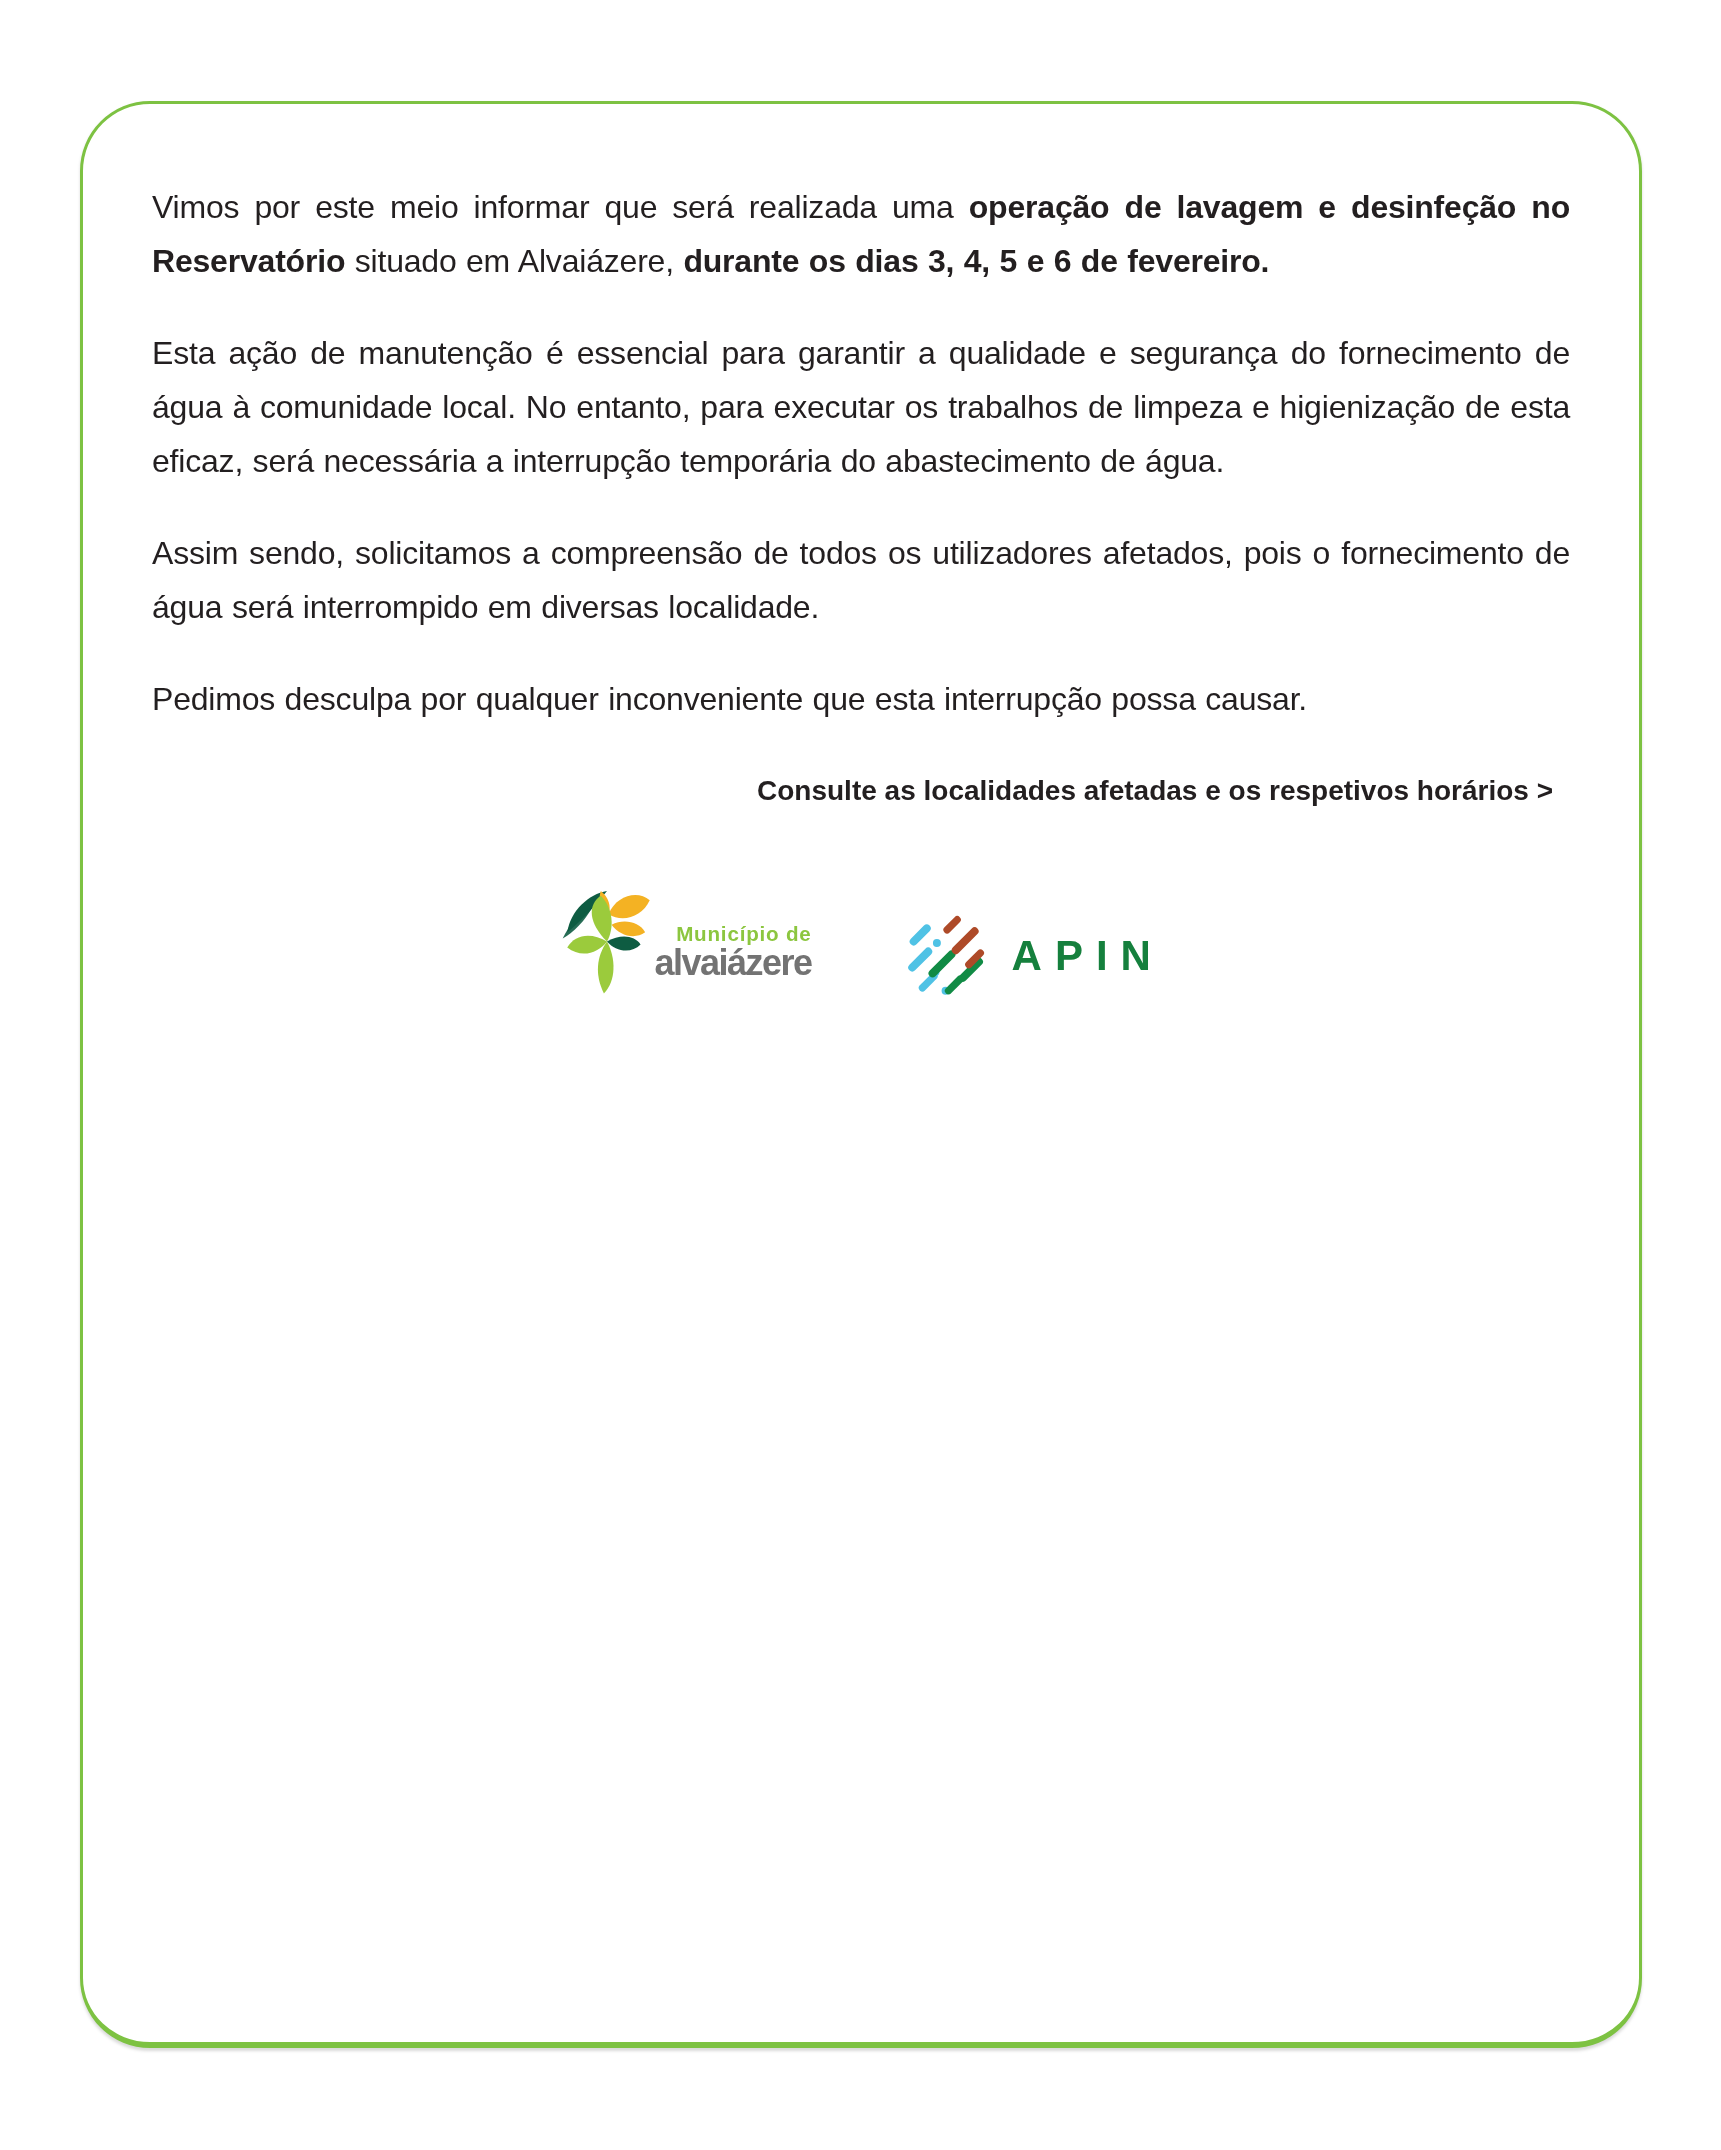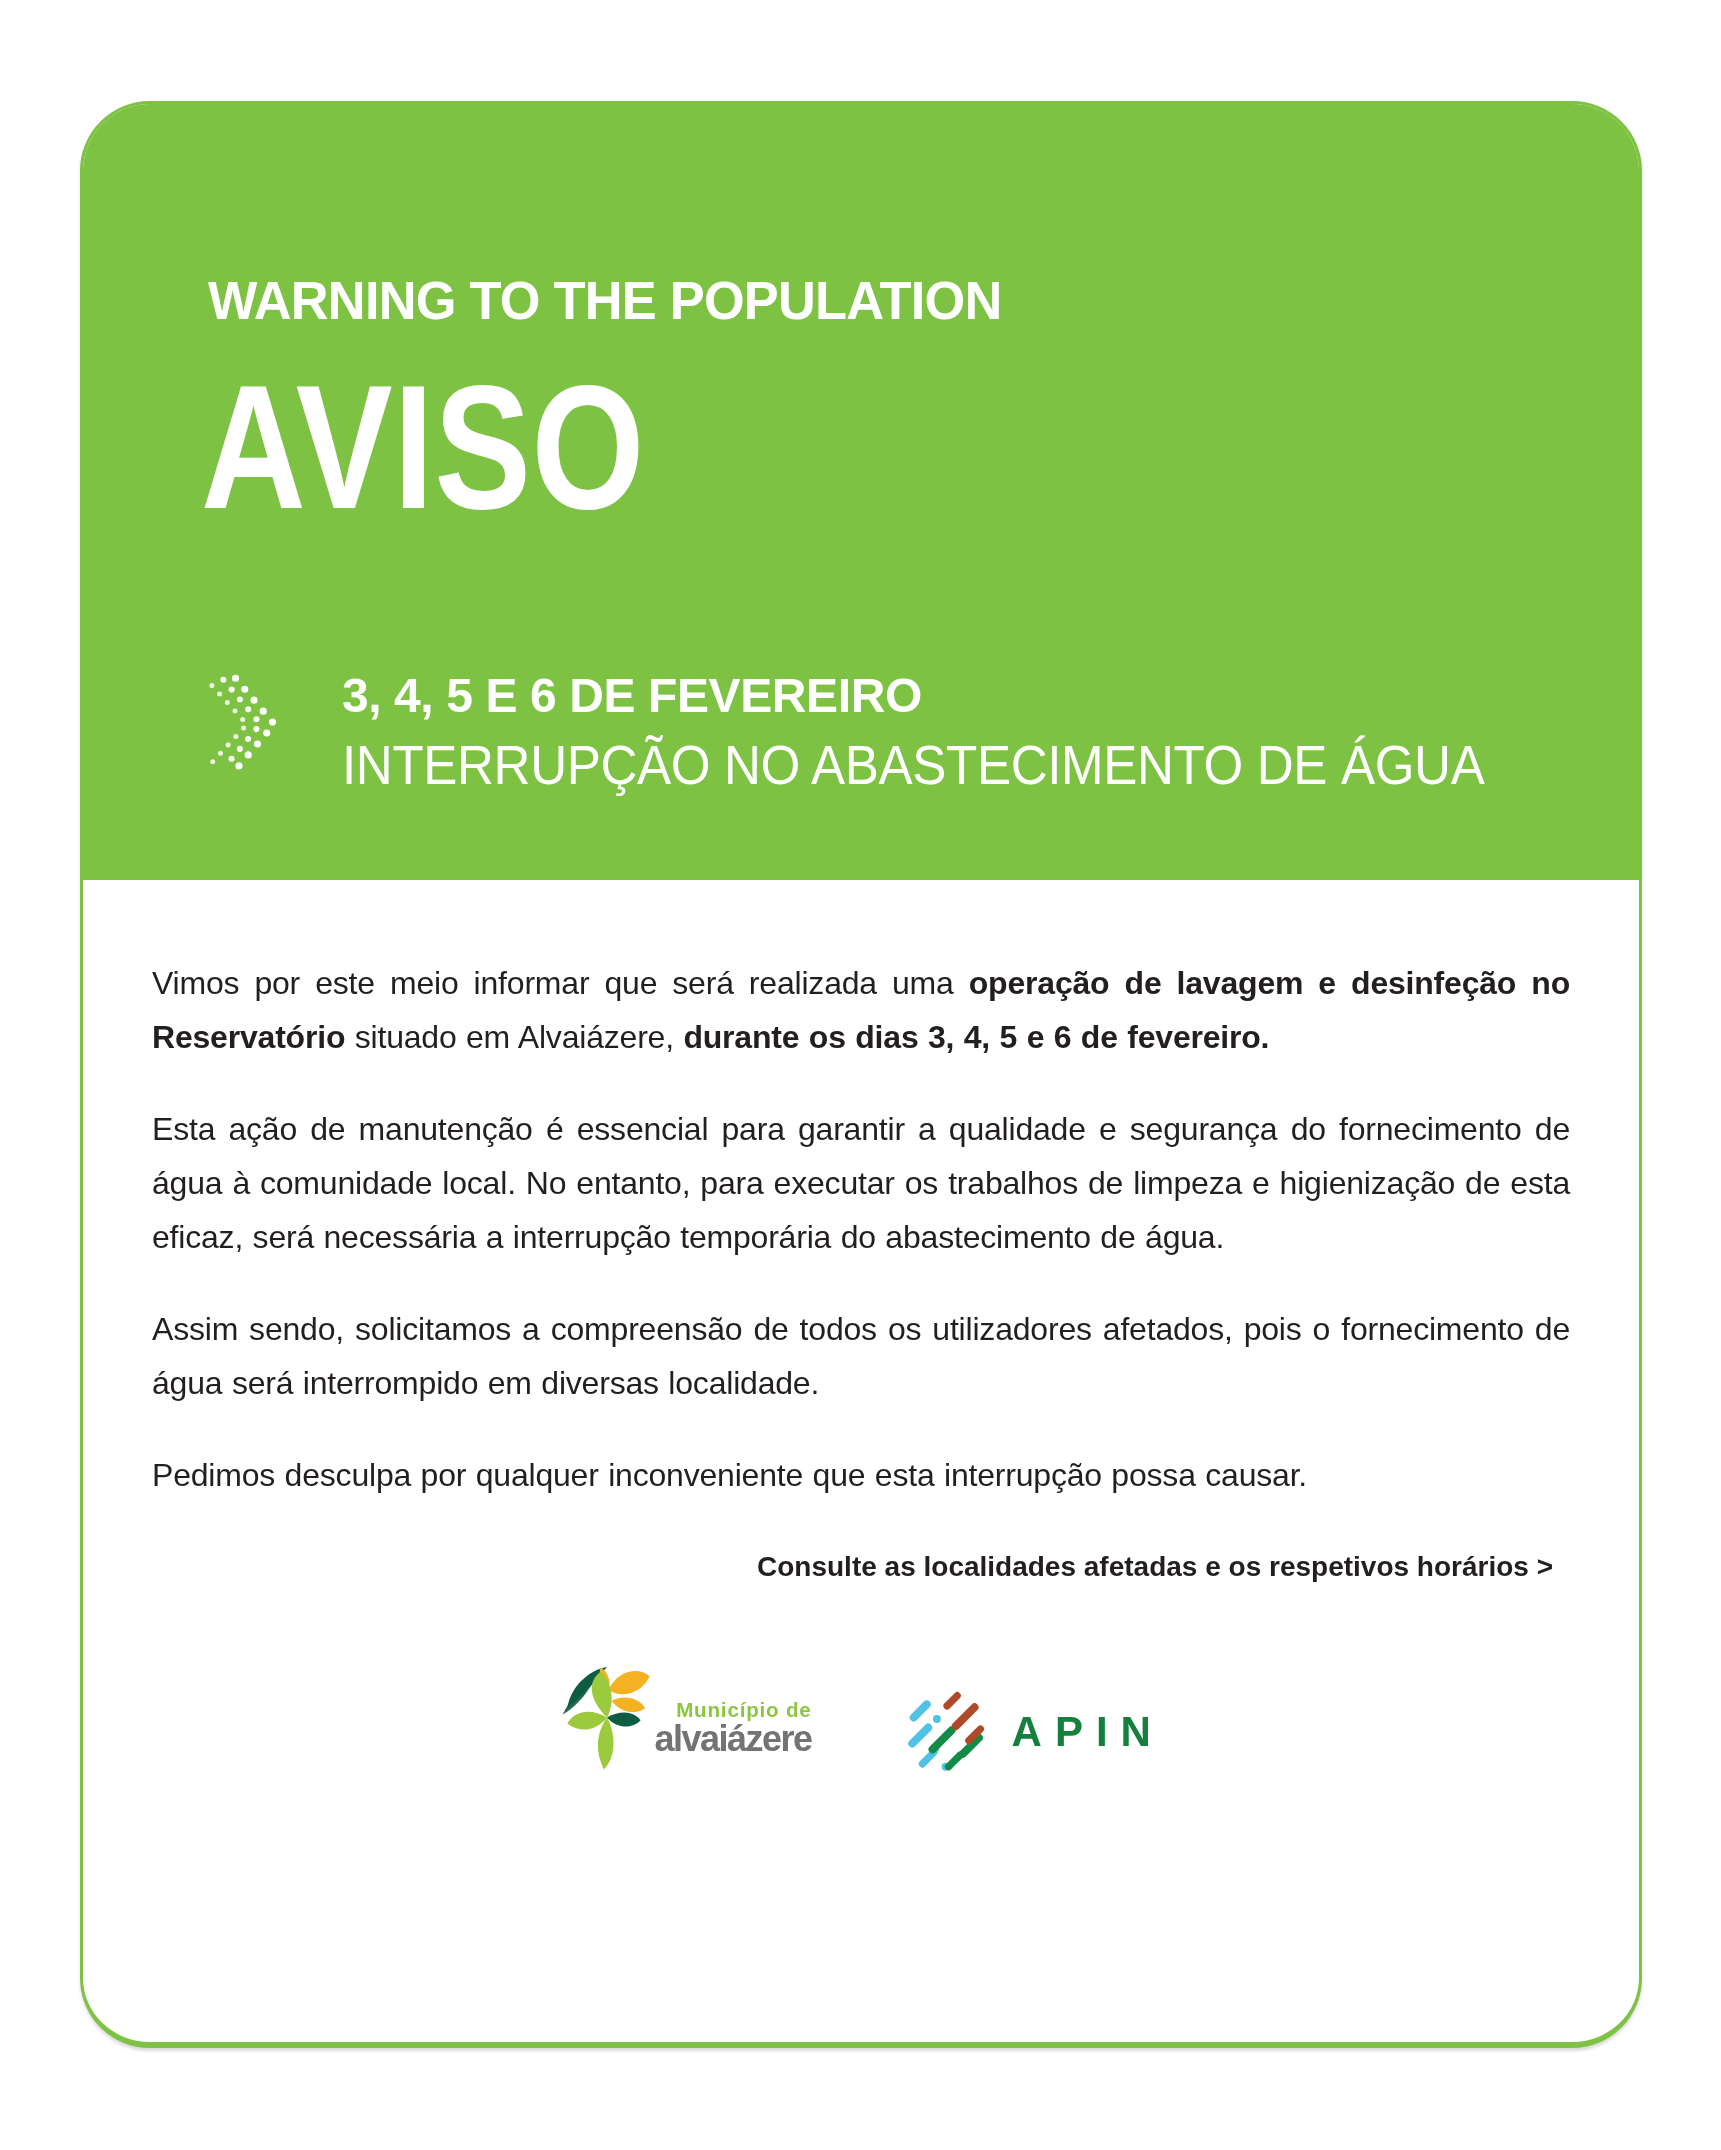--- a/index.html
+++ b/index.html
@@ -103,36 +103,20 @@
   .apin-name{
     color:#15803d;font-size:42px;font-weight:bold;letter-spacing:13px;
     line-height:1;margin-top:3.1px;
   }
 </style>
 </head>
 <body>
 
 <div class="card">
 
-  <div class="header">
-    <div class="eyebrow">WARNING TO THE POPULATION</div>
-    <div class="title">AVISO</div>
-
-    <div class="dates">
-      <svg class="chev" viewBox="0 0 120 160" xmlns="http://www.w3.org/2000/svg" fill="none">
-        <path d="M44 12 L98 76 L44 140" stroke="#ffffff" stroke-width="10" stroke-linecap="round" stroke-dasharray="0 20"></path>
-        <path d="M27 14 L79 76 L27 138" stroke="#ffffff" stroke-width="8.5" stroke-linecap="round" stroke-dasharray="0 18" opacity=".95"></path>
-        <path d="M11 22 L60 76 L11 130" stroke="#ffffff" stroke-width="7" stroke-linecap="round" stroke-dasharray="0 16" opacity=".85"></path>
-      </svg>
-      <div class="dates-text">
-        <div class="date-line">3, 4, 5 E 6 DE FEVEREIRO</div>
-        <div class="subject-line">INTERRUPÇÃO NO ABASTECIMENTO DE ÁGUA</div>
-      </div>
-    </div>
-  </div>
 
   <div class="notice-body">
     <p><span>Vimos por este meio informar que será realizada uma </span><b>operação de lavagem e desinfeção no Reservatório</b><span> situado em Alvaiázere, </span><b>durante os dias 3, 4, 5 e 6 de fevereiro.</b></p>
     <p><span>Esta ação de manutenção é essencial para garantir a qualidade e segurança do fornecimento de água à comunidade local. No entanto, para executar os trabalhos de limpeza e higienização de esta eficaz, será necessária a interrupção temporária do abastecimento de água.</span></p>
     <p><span>Assim sendo, solicitamos a compreensão de todos os utilizadores afetados, pois o fornecimento de água será interrompido em diversas localidade.</span></p>
     <p><span>Pedimos desculpa por qualquer inconveniente que esta interrupção possa causar.</span></p>
 
     <div class="cta">Consulte as localidades afetadas e os respetivos horários &gt;</div>
 
     <div class="logos">

